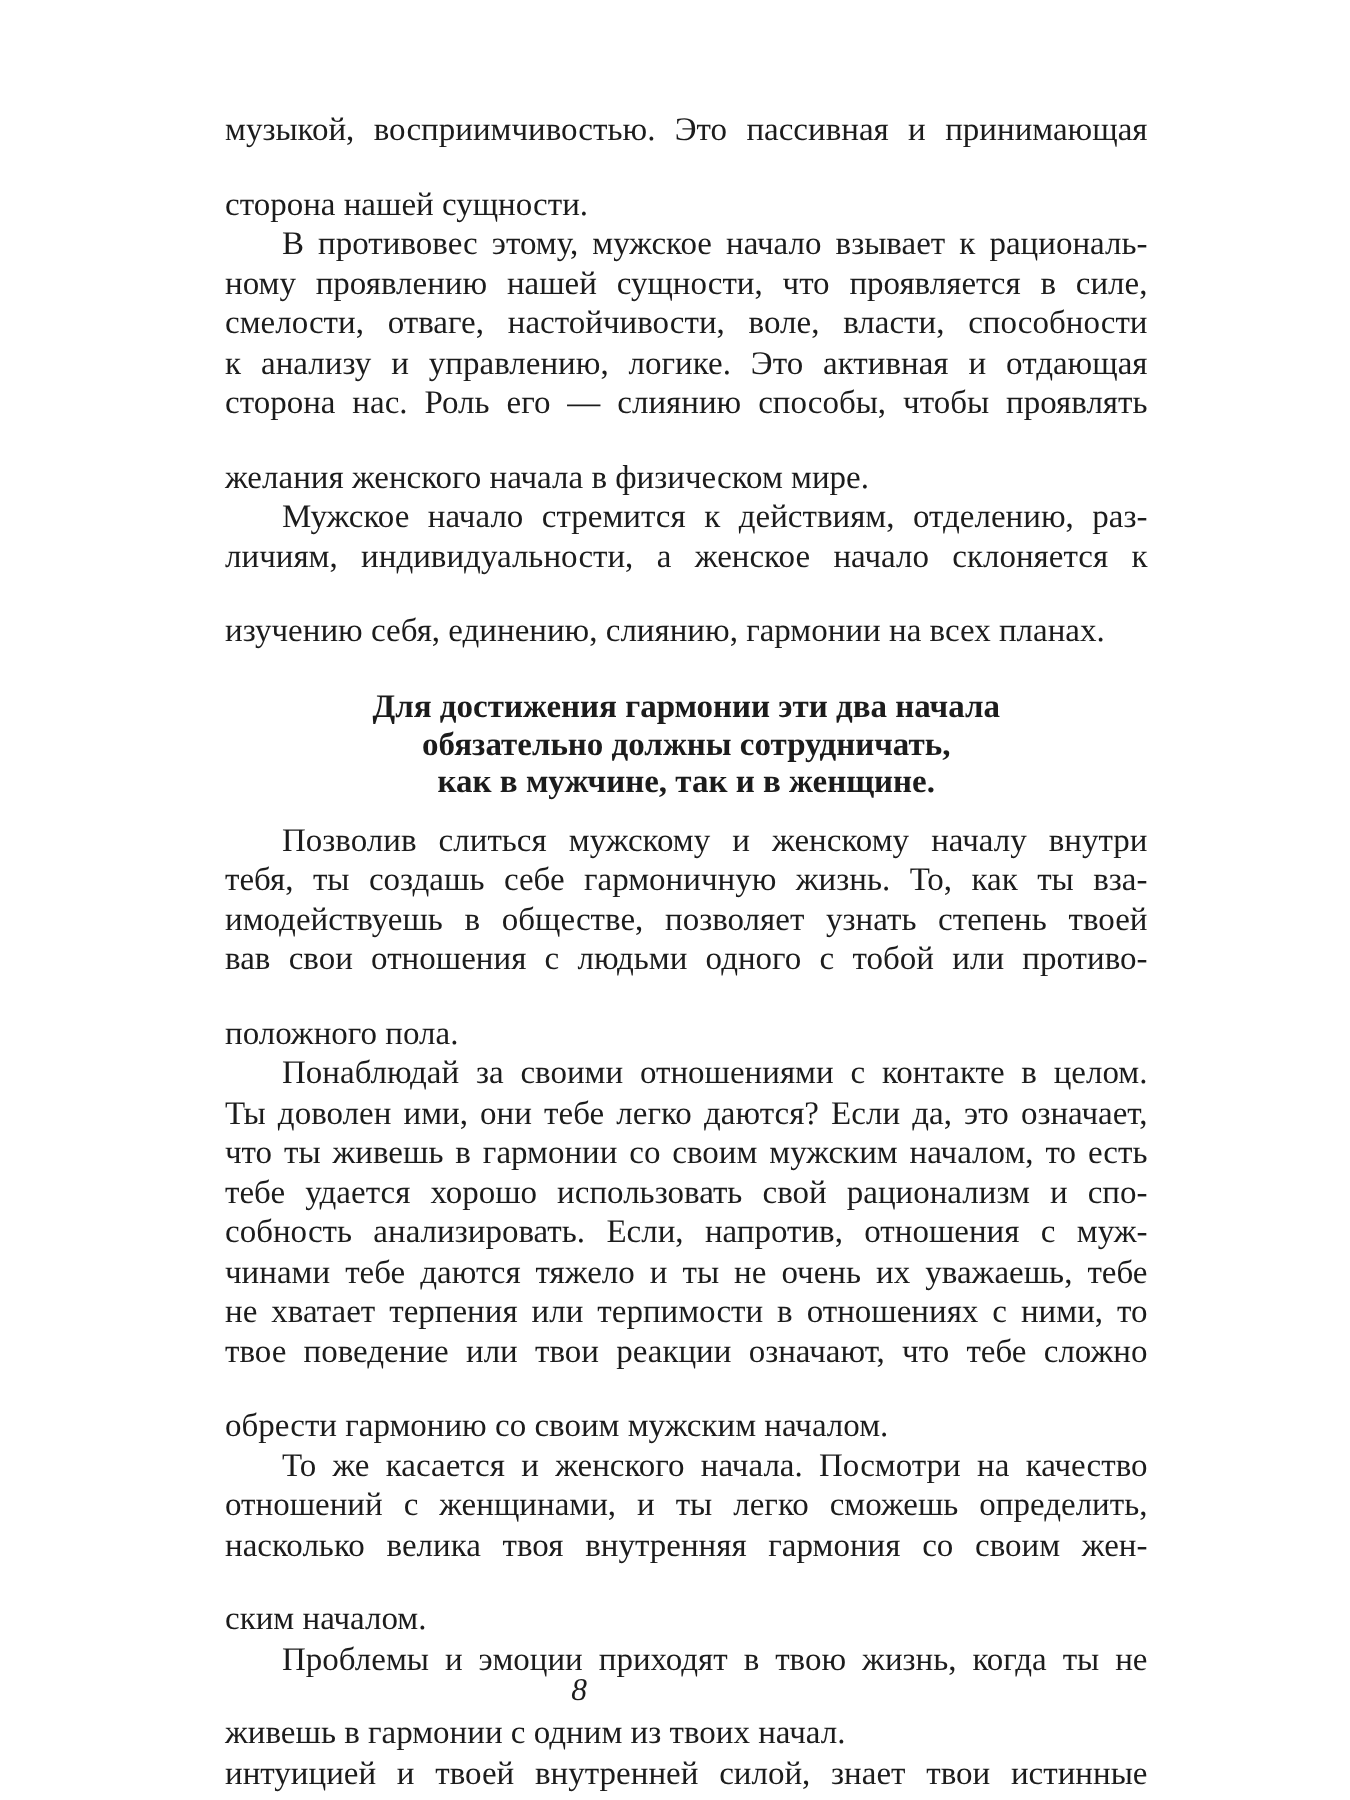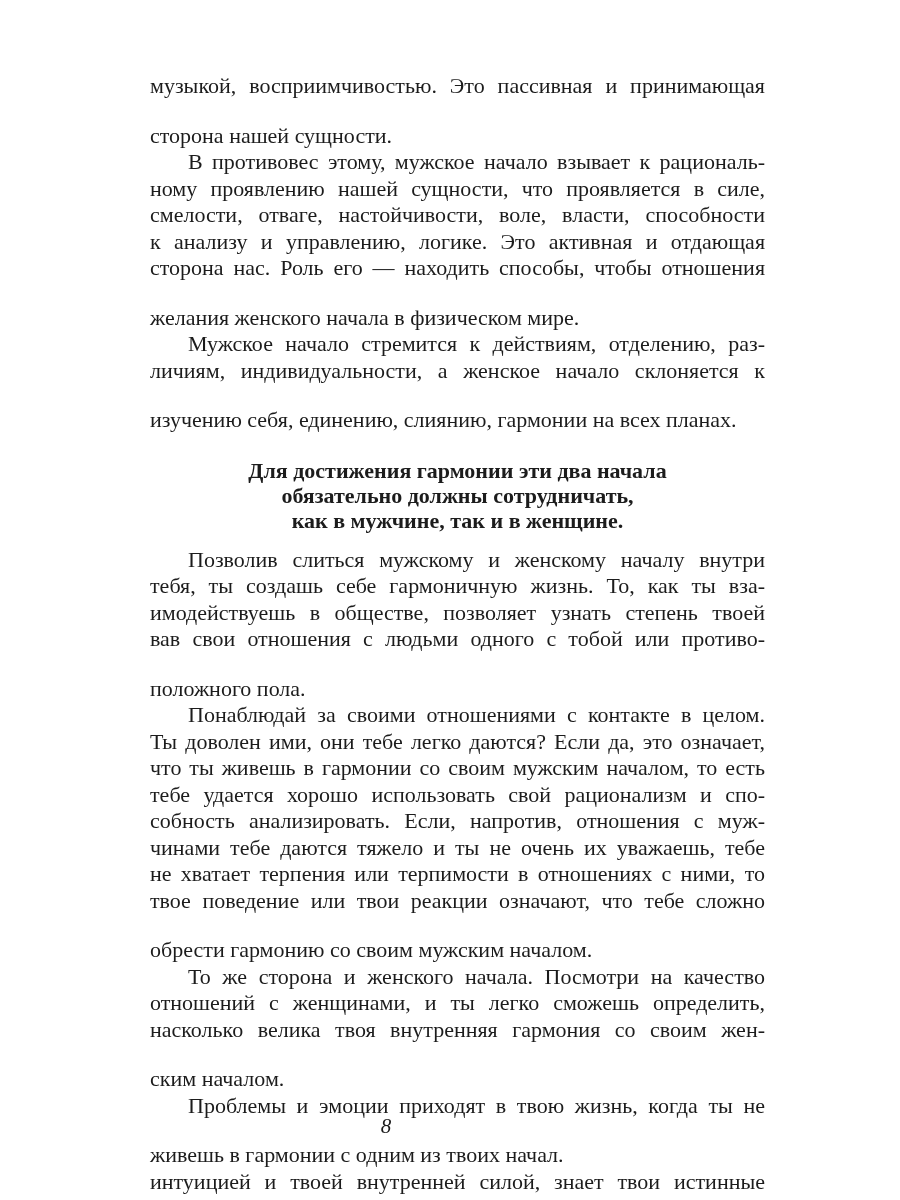--- a/index.html
+++ b/index.html
@@ -57,21 +57,21 @@
   <div class="page-text">
       <div class="paragraph">
         <div class="line">музыкой, восприимчивостью. Это пассивная и принимающая</div>
         <div class="line last">сторона нашей сущности.</div>
       </div>
       <div class="paragraph">
         <div class="line indent">В противовес этому, мужское начало взывает к рациональ-</div>
         <div class="line">ному проявлению нашей сущности, что проявляется в силе,</div>
         <div class="line">смелости, отваге, настойчивости, воле, власти, способности</div>
         <div class="line">к анализу и управлению, логике. Это активная и отдающая</div>
-        <div class="line">сторона нас. Роль его — находить способы, чтобы отношения</div>
+        <div class="line">сторона нас. Роль его — слиянию способы, чтобы проявлять</div>
         <div class="line last">желания женского начала в физическом мире.</div>
       </div>
       <div class="paragraph">
         <div class="line indent">Мужское начало стремится к действиям, отделению, раз-</div>
         <div class="line">личиям, индивидуальности, а женское начало склоняется к</div>
         <div class="line last">изучению себя, единению, слиянию, гармонии на всех планах.</div>
       </div>
       <div class="heading">
         <div class="line">Для достижения гармонии эти два начала</div>
         <div class="line">обязательно должны сотрудничать,</div>
@@ -89,21 +89,21 @@
         <div class="line">Ты доволен ими, они тебе легко даются? Если да, это означает,</div>
         <div class="line">что ты живешь в гармонии со своим мужским началом, то есть</div>
         <div class="line">тебе удается хорошо использовать свой рационализм и спо-</div>
         <div class="line">собность анализировать. Если, напротив, отношения с муж-</div>
         <div class="line">чинами тебе даются тяжело и ты не очень их уважаешь, тебе</div>
         <div class="line">не хватает терпения или терпимости в отношениях с ними, то</div>
         <div class="line">твое поведение или твои реакции означают, что тебе сложно</div>
         <div class="line last">обрести гармонию со своим мужским началом.</div>
       </div>
       <div class="paragraph">
-        <div class="line indent">То же сторона и женского начала. Посмотри на качество</div>
+        <div class="line indent">То же касается и женского начала. Посмотри на качество</div>
         <div class="line">отношений с женщинами, и ты легко сможешь определить,</div>
         <div class="line">насколько велика твоя внутренняя гармония со своим жен-</div>
         <div class="line last">ским началом.</div>
       </div>
       <div class="paragraph">
         <div class="line indent">Проблемы и эмоции приходят в твою жизнь, когда ты не</div>
         <div class="line last">живешь в гармонии с одним из твоих начал.</div>
       </div>
       <div class="paragraph">
         <div class="line">интуицией и твоей внутренней силой, знает твои истинные</div>

